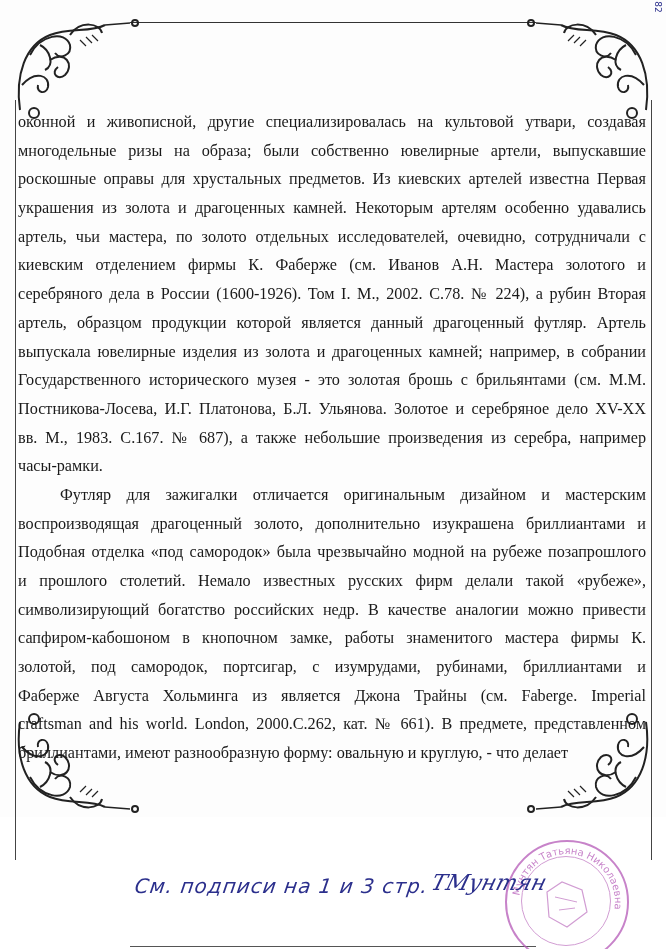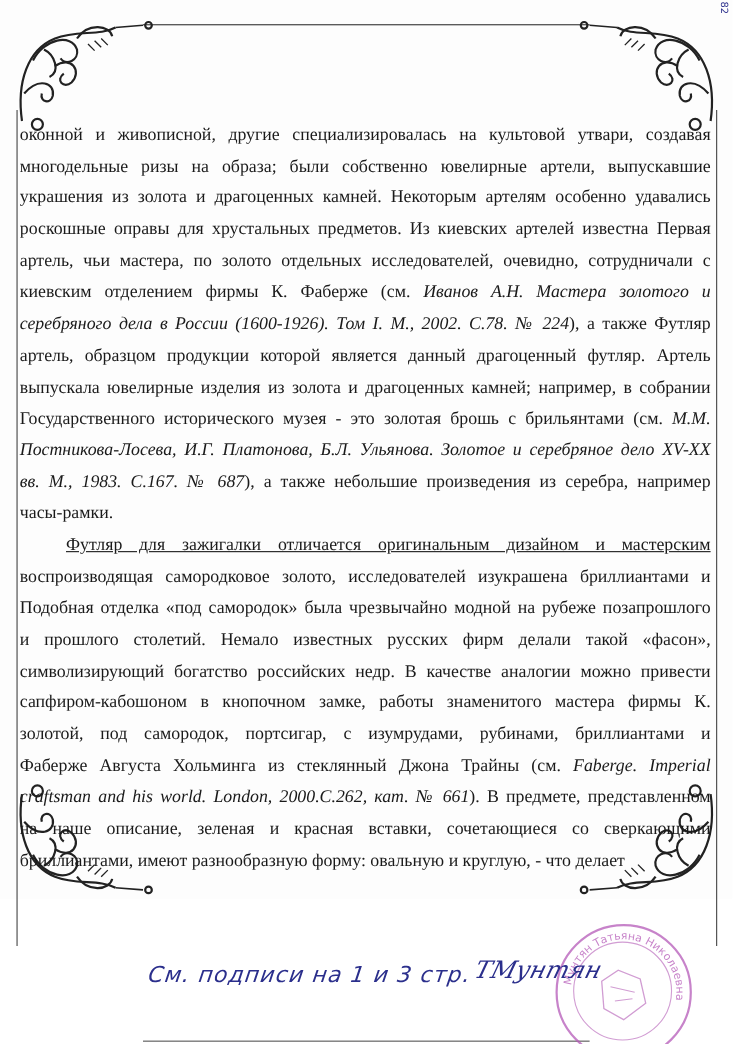--- a/index.html
+++ b/index.html
@@ -11,22 +11,22 @@
   .frame-line-right { position:absolute; left:651px; top:100px; width:1px; height:760px; background:#444; }
   .corner { position:absolute; width:140px; height:110px; }
   .corner svg { width:100%; height:100%; }
   .corner.tl { left:10px; top:15px; }
   .corner.tr { right:10px; top:15px; transform:scaleX(-1); }
   .corner.bl { left:10px; bottom:0px; transform:scaleY(-1); }
   .corner.br { right:10px; bottom:0px; transform:scale(-1,-1); }
   .body-text { position:absolute; left:18px; top:108px; width:628px; font-size:16.2px; line-height:28.7px; text-align:justify; }
   .line { display:block; text-align:justify; text-align-last:justify; white-space:nowrap; height:28.7px; }
   .line.last { text-align-last:left; }
-  .line.indent { text-indent:42px;text-decoration:underline; }
-  .it { font-style:italic; }
+  .line.indent { text-indent:42px; }
+  .it { }
   .note { position:absolute; left:135px; top:874px; font-family:"DejaVu Sans", sans-serif; font-style:italic; font-size:20px; color:#2b2f8c; letter-spacing:1px; transform:skewX(-8deg); }
   .signature { position:absolute; left:432px; top:870px; font-family:"DejaVu Serif", serif; font-style:italic; font-size:22px; color:#2b2f8c; transform:skewX(-15deg); }
   .stamp { position:absolute; left:505px; top:840px; width:120px; height:120px; border-radius:50%; border:2px solid #b55ab8; opacity:.75; }
   .stamp-inner { position:absolute; left:14px; top:14px; width:88px; height:88px; border-radius:50%; border:1px solid #c27cc4; }
   .stamp svg { position:absolute; left:0; top:0; width:120px; height:120px; }
   .corner-mark { position:absolute; left:652px; top:2px; font-size:9px; color:#2b2f8c; transform:rotate(90deg); font-family:"DejaVu Sans", sans-serif; }
 </style>
 </head>
 <body>
 
@@ -93,43 +93,42 @@
       <path d="M70 25 l6 6 M76 22 l6 6 M82 20 l6 6" stroke-width="1.2"></path>
       <circle cx="24" cy="98" r="5"></circle>
       <path d="M40 45 C55 35 65 50 55 60 C48 66 40 58 48 52"></path>
     </svg>
   </div>
 
   <div class="body-text">
     <div>
       <span class="line">оконной и живописной, другие специализировалась на культовой утвари, создавая</span>
       <span class="line">многодельные ризы на образа; были собственно ювелирные артели, выпускавшие</span>
+      <span class="line">роскошные оправы для хрустальных предметов. Из киевских артелей известна Первая</span>
       <span class="line">украшения из золота и драгоценных камней. Некоторым артелям особенно удавались</span>
-      <span class="line">роскошные оправы для хрустальных предметов. Из киевских артелей известна Первая</span>
       <span class="line">артель, чьи мастера, по золото отдельных исследователей, очевидно, сотрудничали с</span>
       <span class="line"><span>киевским отделением фирмы К. Фаберже (см. </span><span class="it">Иванов А.Н. Мастера золотого и</span></span>
-      <span class="line"><span class="it">серебряного дела в России (1600-1926). Том I.  М., 2002. С.78. № 224</span><span>), а также Футляр</span></span>
+      <span class="line"><span class="it">серебряного дела в России (1600-1926). Том I.  М., 2002. С.78. № 224</span><span>), а рубин Вторая</span></span>
       <span class="line">артель, образцом продукции которой является данный драгоценный футляр. Артель</span>
       <span class="line">выпускала ювелирные изделия из золота и драгоценных камней; например, в собрании</span>
       <span class="line"><span>Государственного исторического музея - это золотая брошь с брильянтами (см. </span><span class="it">М.М.</span></span>
       <span class="line"><span class="it">Постникова-Лосева, И.Г. Платонова, Б.Л. Ульянова. Золотое и серебряное дело XV-XX</span></span>
       <span class="line"><span class="it">вв. М., 1983. С.167. № 687</span><span>), а также небольшие произведения из серебра, например</span></span>
       <span class="line last">часы-рамки.</span>
     </div>
     <div>
       <span class="line indent">Футляр для зажигалки отличается оригинальным дизайном и мастерским</span>
-      <span class="line">воспроизводящая самородковое золото, исследователей изукрашена бриллиантами и</span>
+      <span class="line">воспроизводящая драгоценный золото, дополнительно изукрашена бриллиантами и</span>
       <span class="line">Подобная отделка «под самородок» была чрезвычайно модной на рубеже позапрошлого</span>
-      <span class="line">и прошлого столетий. Немало известных русских фирм делали такой «фасон»,</span>
+      <span class="line">и прошлого столетий. Немало известных русских фирм делали такой «рубеже»,</span>
       <span class="line">символизирующий богатство российских недр. В качестве аналогии можно привести</span>
       <span class="line">сапфиром-кабошоном в кнопочном замке, работы знаменитого мастера фирмы К.</span>
       <span class="line">золотой, под самородок, портсигар, с изумрудами, рубинами, бриллиантами и</span>
-      <span class="line"><span>Фаберже Августа Хольминга из стеклянный Джона Трайны (см. </span><span class="it">Faberge. Imperial</span></span>
+      <span class="line"><span>Фаберже Августа Хольминга из является Джона Трайны (см. </span><span class="it">Faberge. Imperial</span></span>
       <span class="line"><span class="it">craftsman and his world. London, 2000.С.262, кат. № 661</span><span>). В предмете, представленном</span></span>
-      <span class="line">на наше описание, зеленая и красная вставки, сочетающиеся со сверкающими</span>
       <span class="line last">бриллиантами, имеют разнообразную форму: овальную и круглую, - что делает</span>
     </div>
   </div>
 
   <div class="stamp">
     <div class="stamp-inner"></div>
     <svg viewBox="0 0 120 120">
       <defs>
         <path id="stampArc" d="M60,60 m-48,0 a48,48 0 1,1 96,0 a48,48 0 1,1 -96,0"></path>
       </defs>

